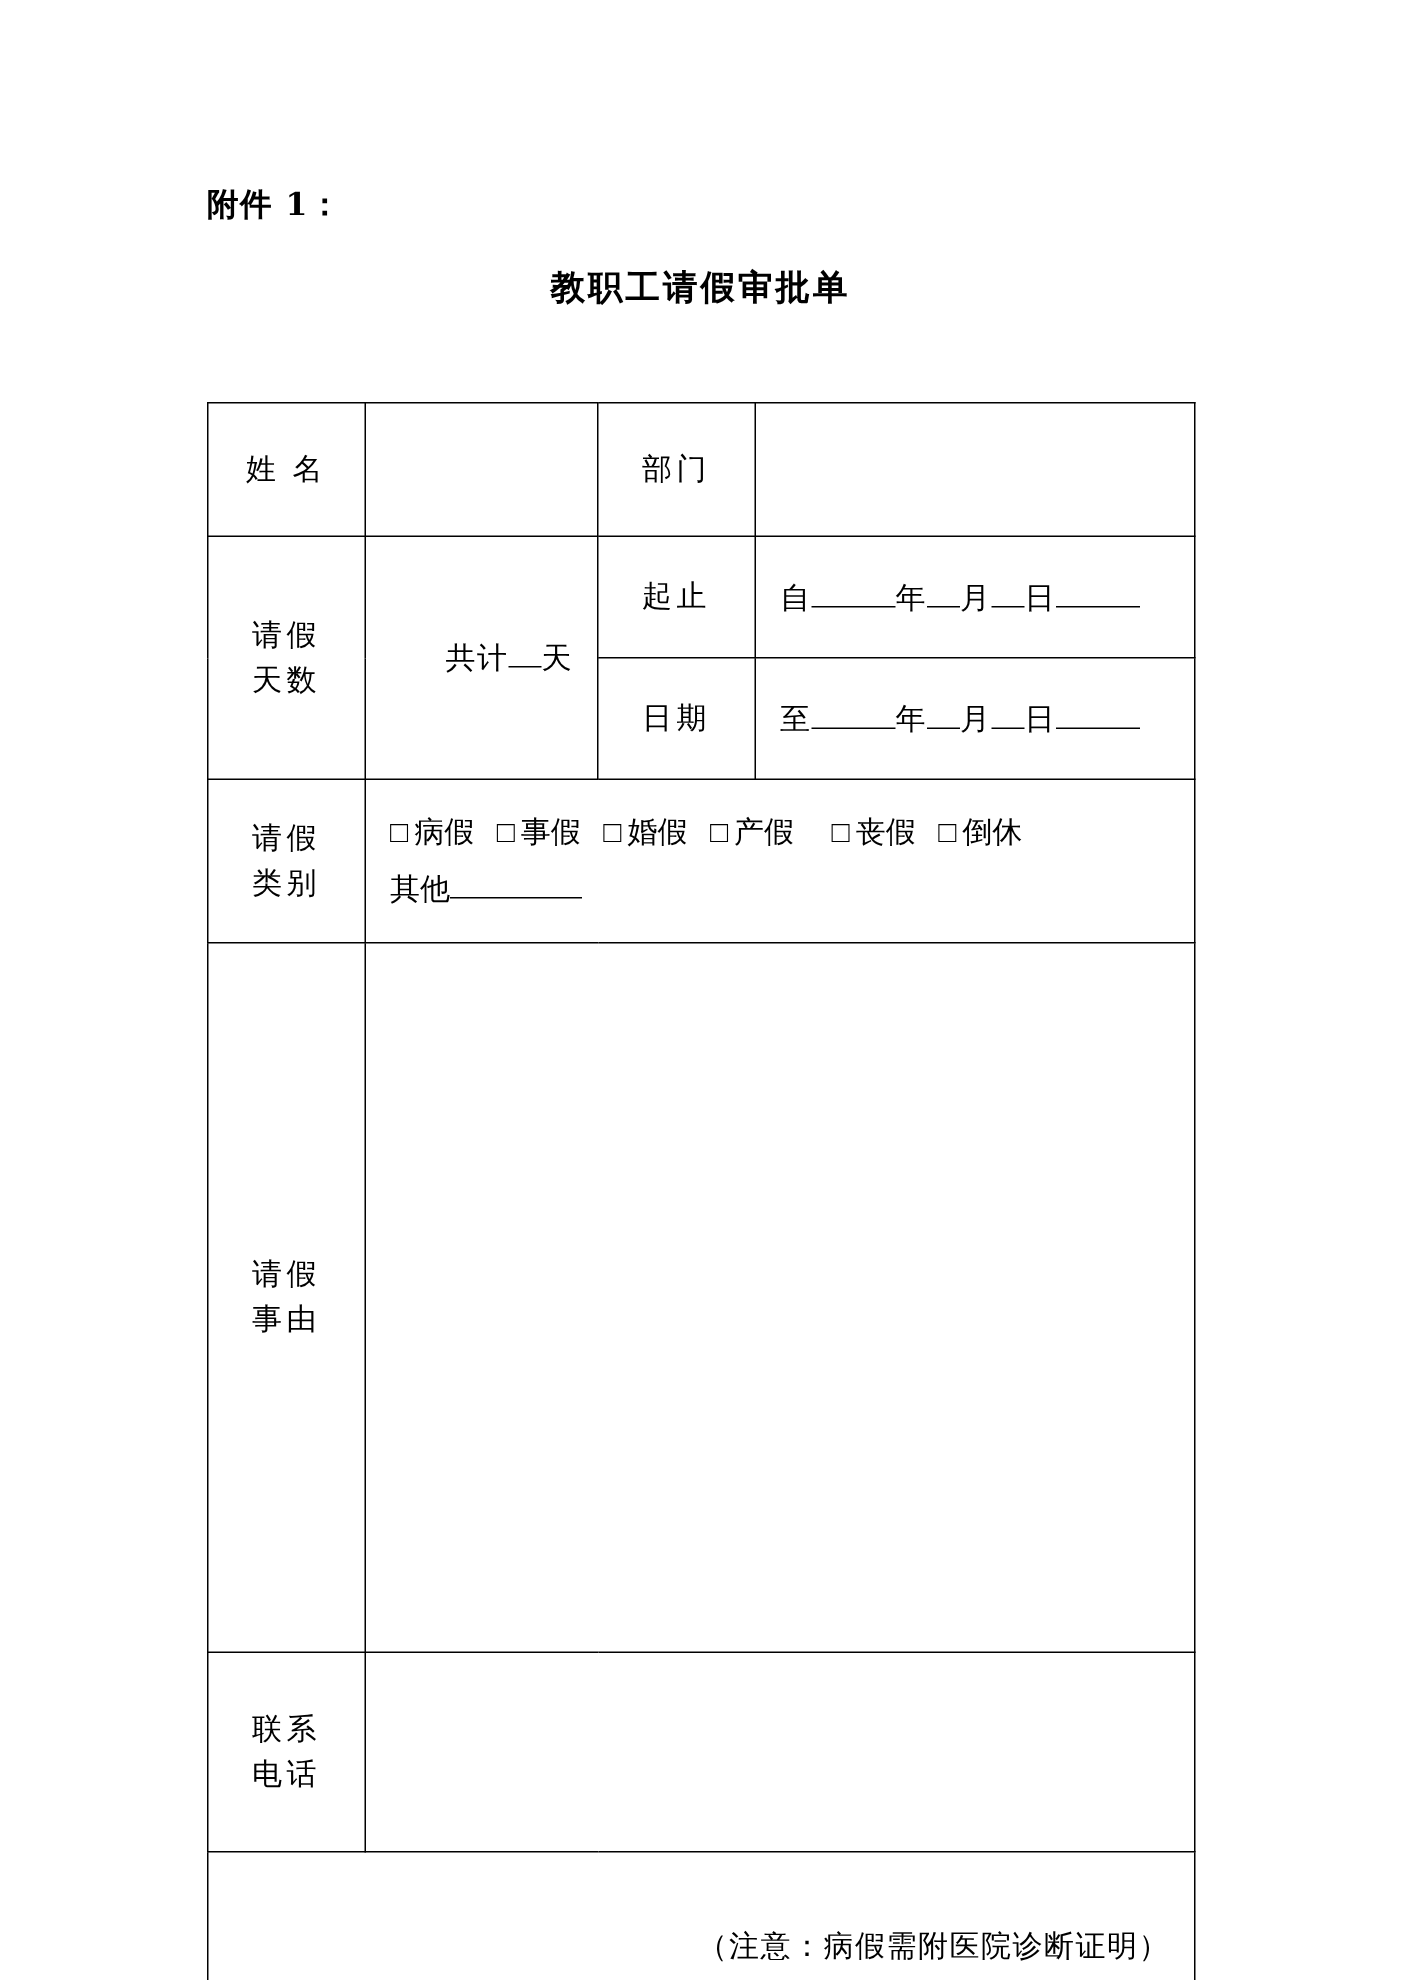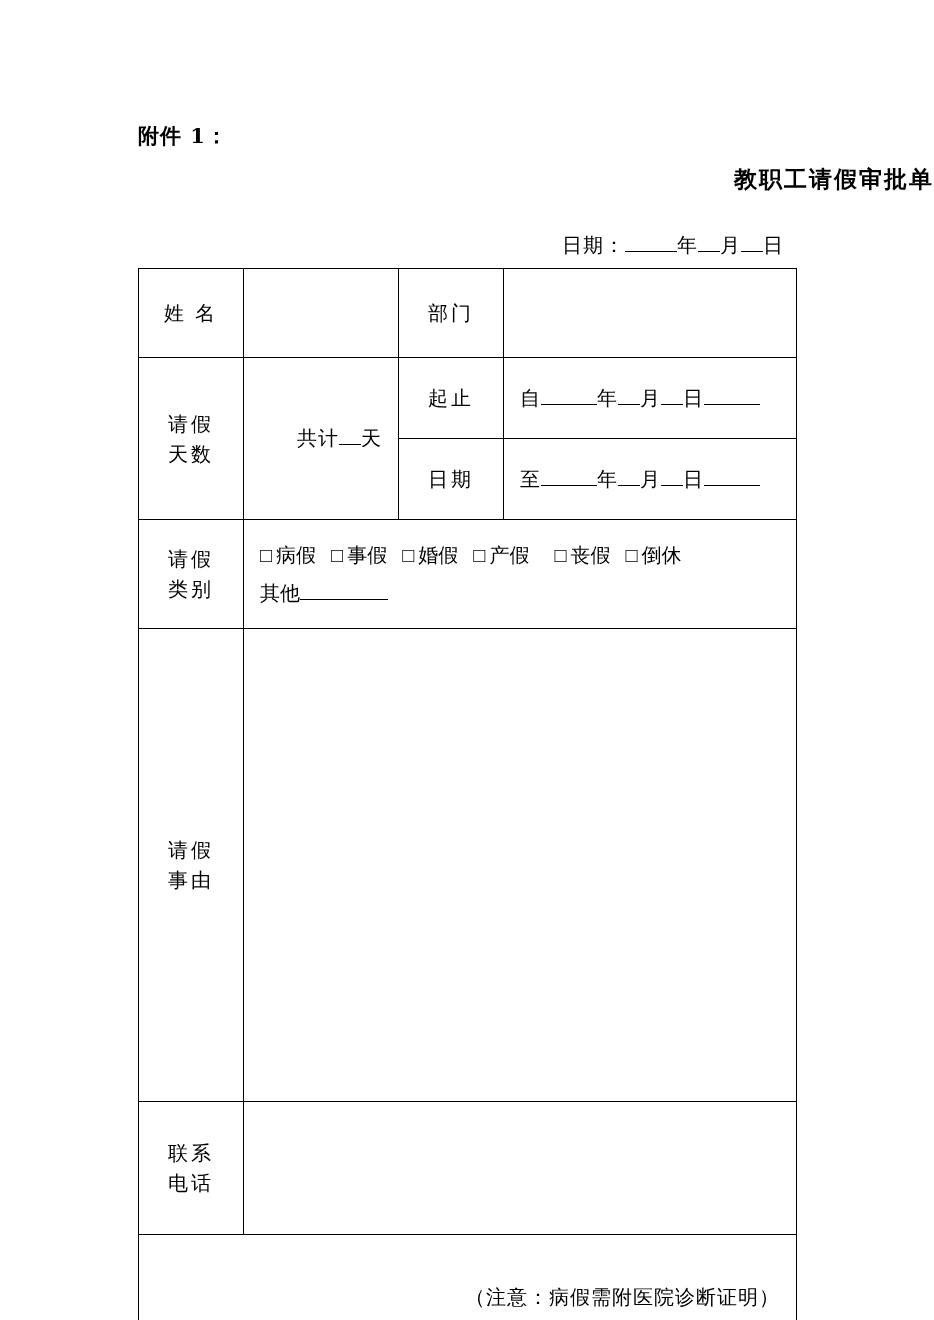--- a/index.html
+++ b/index.html
@@ -26,23 +26,23 @@
     left: 138px;
     top: 122px;
     font-size: 21px;
     letter-spacing: 1px;
     font-weight: 600;
     font-family: "DejaVu Serif", "Liberation Serif", serif;
   }
   .doc-title {
     position: absolute;
     left: 0;
-    top: 164px;
+    top: 176px;
     width: 934px;
-    text-align: right;
+    text-align: center;
     font-size: 23px;
     font-weight: 700;
     letter-spacing: 2px;
     font-family: "DejaVu Serif", "Liberation Serif", serif;
   }
   .date-line {
     position: absolute;
     right: 145px;
     top: 232px;
     font-size: 20px;
@@ -95,23 +95,20 @@
 </style>
 </head>
 <body>
 
 <div class="page">
 
   <div class="attachment-label">附件 1：</div>
 
   <div class="doc-title">教职工请假审批单</div>
 
-  <div class="date-line">
-    <span>日期：</span><span class="u-short"></span><span>年</span><span class="u-tiny"></span><span>月</span><span class="u-tiny"></span><span>日</span>
-  </div>
 
   <table class="form">
     <colgroup>
       <col style="width:105px">
       <col style="width:155px">
       <col style="width:105px">
       <col style="width:293px">
     </colgroup>
 
     <tbody>

